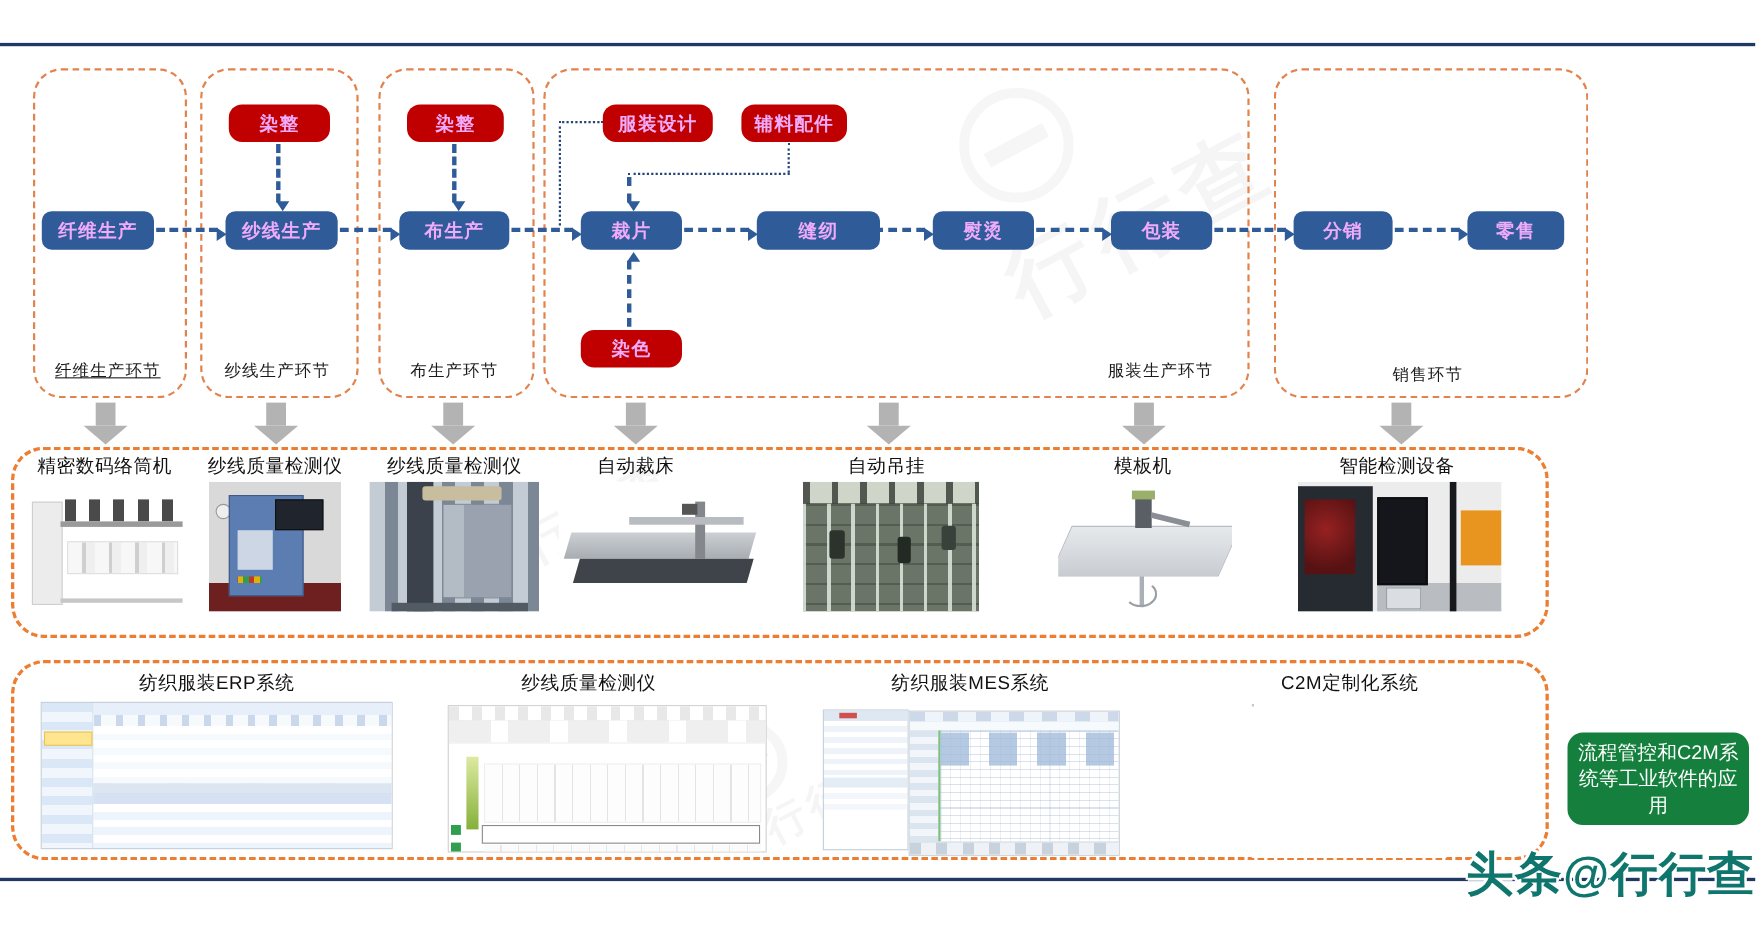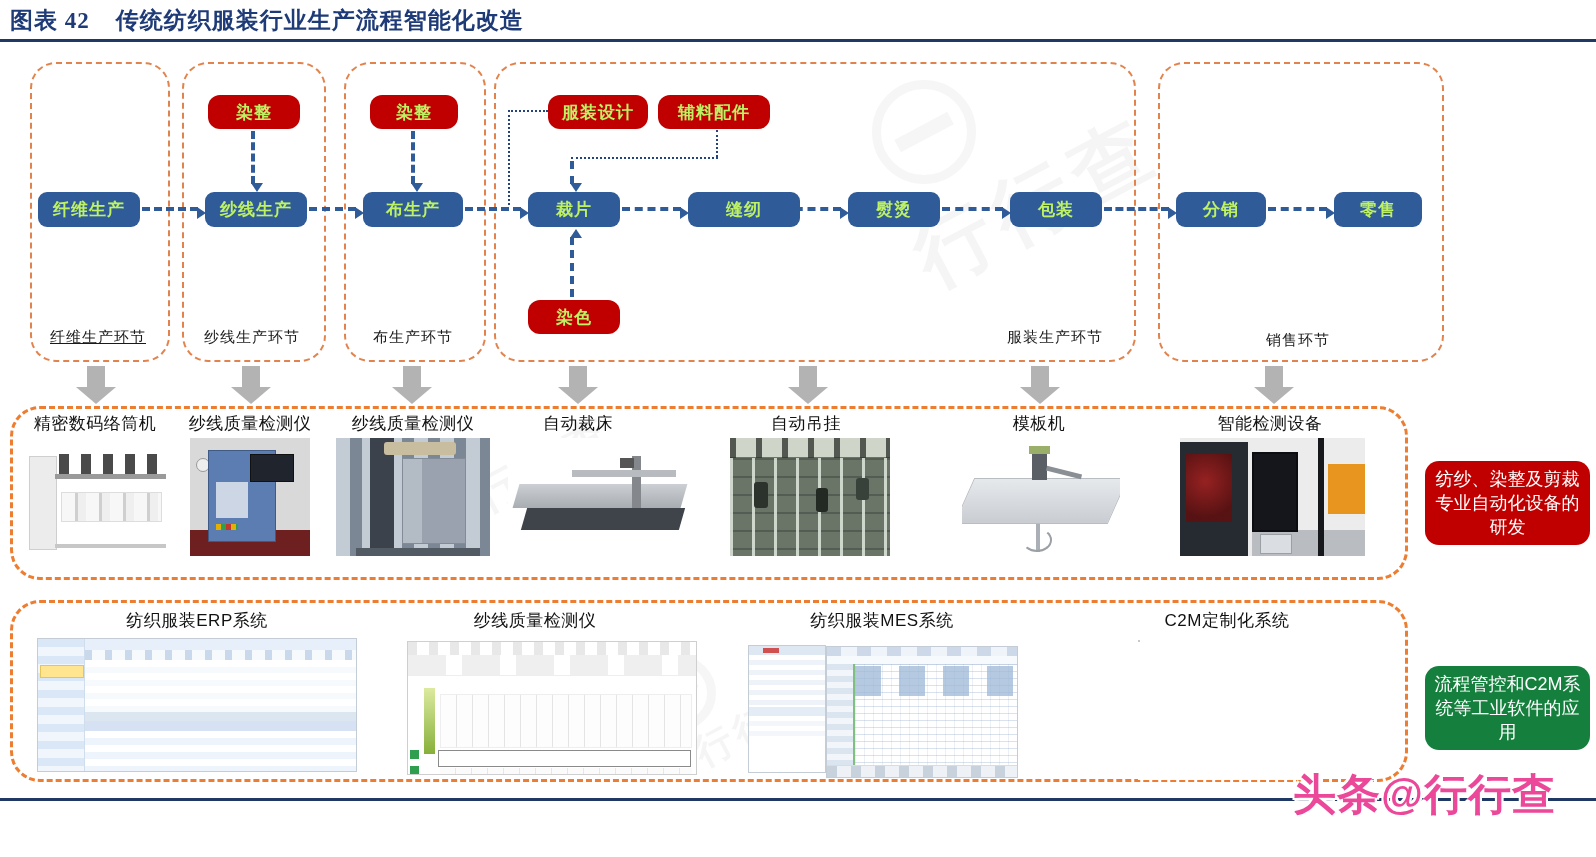--- a/index.html
+++ b/index.html
@@ -9,21 +9,21 @@
   
   .title{position:absolute;left:10px;top:5px;font-family:"Liberation Serif",serif;
          font-weight:bold;font-size:23px;color:#1e3a77;letter-spacing:1px;}
   .title .gap{display:inline-block;width:26px;}
   .title-line{position:absolute;left:0;top:39px;width:1596px;height:3px;background:#1f3864;}
 
   
   .fcont{position:absolute;top:62px;height:296px;border:2px dashed #e2834e;border-radius:26px;}
 
   
-  .bbox,.rbox{position:absolute;height:35px;border-radius:9px;color:#bef264;font-weight:bold;
+  .bbox,.rbox{position:absolute;height:35px;border-radius:9px;color:#f0abfc;font-weight:bold;
         font-size:17px;letter-spacing:1px;display:flex;align-items:center;justify-content:center;}
   .bbox{background:#2f5b98;top:192px;}
   .rbox{background:#c00000;border-radius:12px;top:95px;height:34px;}
 
   
   .ha{position:absolute;height:0;border-top:4px dashed #2f5b98;top:207px;}
   .ha .tip{position:absolute;right:-8px;top:-4px;width:0;height:0;
            border-top:6px solid transparent;border-bottom:6px solid transparent;
            border-left:9px solid #2f5b98;}
   .va{position:absolute;width:0;border-left:4px dashed #2f5b98;}
@@ -171,37 +171,36 @@
   .c2m{display:grid;grid-template-columns:1fr 1fr;grid-template-rows:1fr 1fr 1fr;}
   .c2m-cell{position:relative;border:1px solid #c9c9c9;background:#fff;overflow:hidden;}
   .c2m-cell div{position:absolute;}
   .c2m-head{left:0;top:0;right:0;height:9px;border-bottom:1px solid #e2e2e2;
             background:linear-gradient(#b5b5b5,#b5b5b5) center/55% 3px no-repeat;}
 
   
   .bot-line{position:absolute;left:0;top:798px;width:1596px;height:3px;background:#1f3864;}
   .source{position:absolute;left:10px;top:807px;font-family:"Liberation Serif",serif;font-style:italic;
           font-weight:bold;font-size:20px;color:#1f3864;letter-spacing:.5px;}
-  .badge{position:absolute;left:1293px;top:766px;font-size:43px;font-weight:900;color:#ec4899;
+  .badge{position:absolute;left:1333px;top:766px;font-size:43px;font-weight:900;color:#0f766e;
          letter-spacing:1px;white-space:nowrap;
          text-shadow:-2px -2px 0 #fff,2px -2px 0 #fff,-2px 2px 0 #fff,2px 2px 0 #fff,0 3px 0 #fff;}
 
   
   .wm-t{position:absolute;color:rgba(50,50,50,.05);font-weight:bold;transform:rotate(-28deg);
         white-space:nowrap;pointer-events:none;}
   .wm-c{position:absolute;border-radius:50%;border:9px solid rgba(50,50,50,.045);pointer-events:none;}
   .wm-c::after{content:"";position:absolute;left:15%;top:42%;width:70%;height:16%;
                background:rgba(50,50,50,.045);transform:rotate(-28deg);}
 </style>
 </head>
 <body>
 
 <div id="canvas">
 
-  <div class="title"><span>图表 42</span><span class="gap"></span><span>传统纺织服装行业生产流程智能化改造</span></div>
   <div class="title-line"></div>
 
   <div class="wm-c" style="left:872px;top:80px;width:86px;height:86px;"></div>
   <div class="wm-t" style="left:905px;top:150px;font-size:78px;letter-spacing:10px;">行行查</div>
   <div class="wm-t" style="left:470px;top:435px;font-size:44px;letter-spacing:6px;">行行查</div>
   <div class="wm-c" style="left:640px;top:655px;width:58px;height:58px;"></div>
   <div class="wm-t" style="left:690px;top:700px;font-size:38px;letter-spacing:5px;">行行查</div>
 
   <div class="fcont" style="left:30px;width:136px;"></div>
   <div class="fcont" style="left:182px;width:140px;"></div>
@@ -215,21 +214,21 @@
   <div class="bbox" style="left:528px;width:92px;">裁片</div>
   <div class="bbox" style="left:688px;width:112px;">缝纫</div>
   <div class="bbox" style="left:848px;width:92px;">熨烫</div>
   <div class="bbox" style="left:1010px;width:92px;">包装</div>
   <div class="bbox" style="left:1176px;width:90px;">分销</div>
   <div class="bbox" style="left:1334px;width:88px;">零售</div>
 
   <div class="rbox" style="left:208px;width:92px;">染整</div>
   <div class="rbox" style="left:370px;width:88px;">染整</div>
   <div class="rbox" style="left:548px;width:100px;">服装设计</div>
-  <div class="rbox" style="left:658px;width:112px;">辅料配件</div>
+  <div class="rbox" style="left:674px;width:96px;">辅料配件</div>
   <div class="rbox" style="left:528px;top:300px;width:92px;">染色</div>
 
   <div class="ha" style="left:142px;width:56px;">
       <span class="tip"></span>
     </div>
   <div class="ha" style="left:309px;width:47px;">
       <span class="tip"></span>
     </div>
   <div class="ha" style="left:465px;width:56px;">
       <span class="tip"></span>
@@ -363,21 +362,20 @@
     <div class="m7-monL">
         <div class="m7-red"></div>
       </div>
     <div class="m7-wall"></div>
     <div class="m7-desk"></div>
     <div class="m7-dev"></div>
     <div class="m7-monC"></div>
     <div class="m7-pole"></div>
   </div>
 
-  <div class="note red" style="left:1425px;top:461px;">纺纱、染整及剪裁专业自动化设备的研发</div>
 
   <div class="panel" style="top:600px;height:176px;"></div>
   <div class="sw-label" style="left:197px;">纺织服装ERP系统</div>
   <div class="sw-label" style="left:535px;">纱线质量检测仪</div>
   <div class="sw-label" style="left:882px;">纺织服装MES系统</div>
   <div class="sw-label" style="left:1227px;">C2M定制化系统</div>
 
   <div class="shot" style="left:37px;top:638px;width:318px;height:132px;">
     <div class="erp-side"></div>
     <div class="erp-hl"></div>

